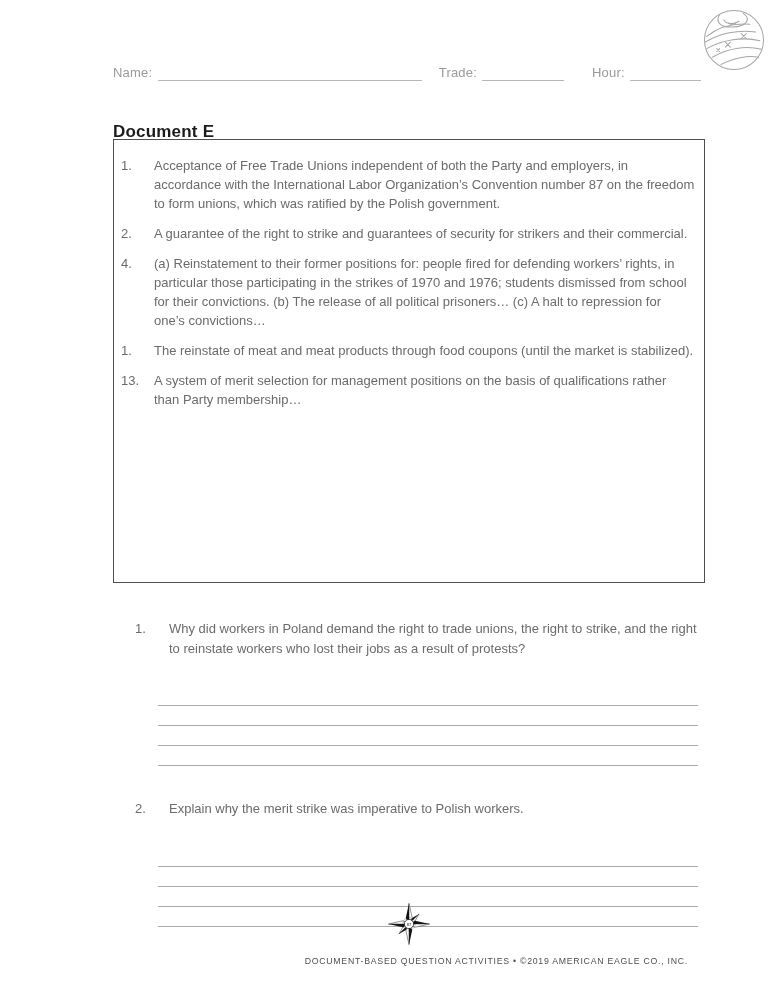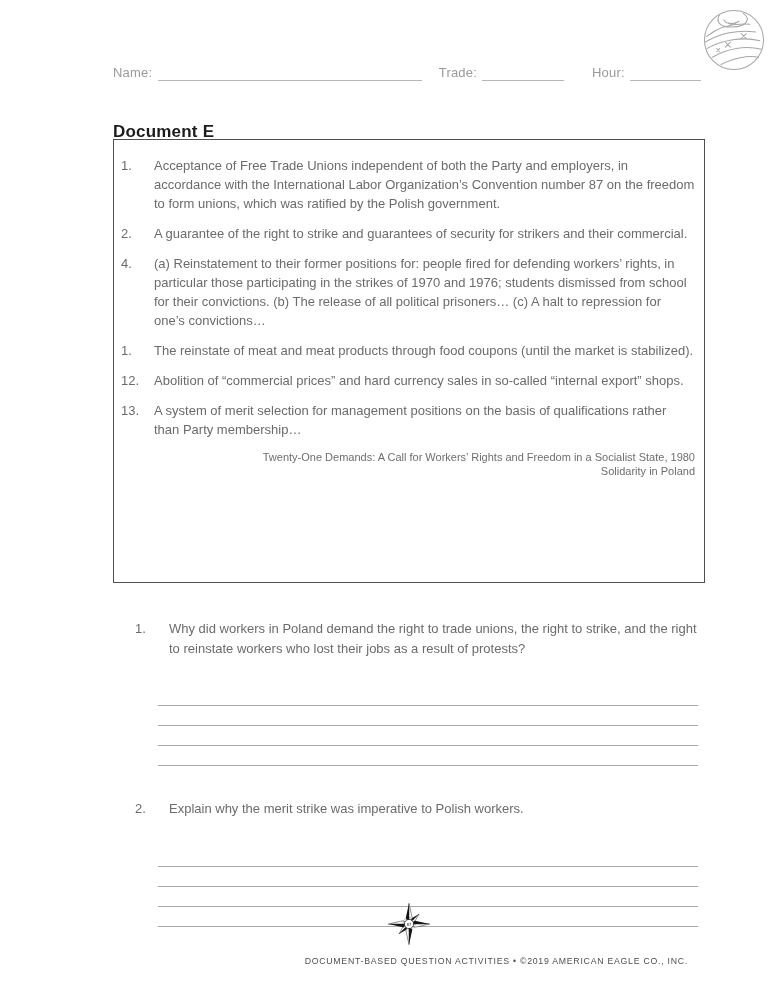--- a/index.html
+++ b/index.html
@@ -109,35 +109,27 @@
   <div class="doc-item">
     <span class="num">4.</span>
     <span class="txt">(a) Reinstatement to their former positions for: people fired for defending workers’ rights, in particular those participating in the strikes of 1970 and 1976; students dismissed from school for their convictions. (b) The release of all political prisoners… (c) A halt to repression for one’s convictions…</span>
   </div>
 
   <div class="doc-item">
     <span class="num">1.</span>
     <span class="txt">The reinstate of meat and meat products through food coupons (until the market is stabilized).</span>
   </div>
 
-  <div class="doc-item">
-    <span class="num">12.</span>
-    <span class="txt">Abolition of “commercial prices” and hard currency sales in so-called “internal export” shops.</span>
-  </div>
 
   <div class="doc-item">
     <span class="num">13.</span>
     <span class="txt">A system of merit selection for management positions on the basis of qualifications rather than Party membership…</span>
   </div>
 
 </div>
-    <div class="source">
-      <div>Twenty-One Demands: A Call for Workers’ Rights and Freedom in a Socialist State, 1980</div>
-      <div>Solidarity in Poland</div>
-    </div>
   </div>
 
   <div class="questions" id="questions">
   <div class="question">
     <div class="q-row">
       <span class="q-num">1.</span>
       <span class="q-txt">Why did workers in Poland demand the right to trade unions, the right to strike, and the right to reinstate workers who lost their jobs as a result of protests?</span>
     </div>
     <div class="answers">
           <div class="ans-line"></div>

